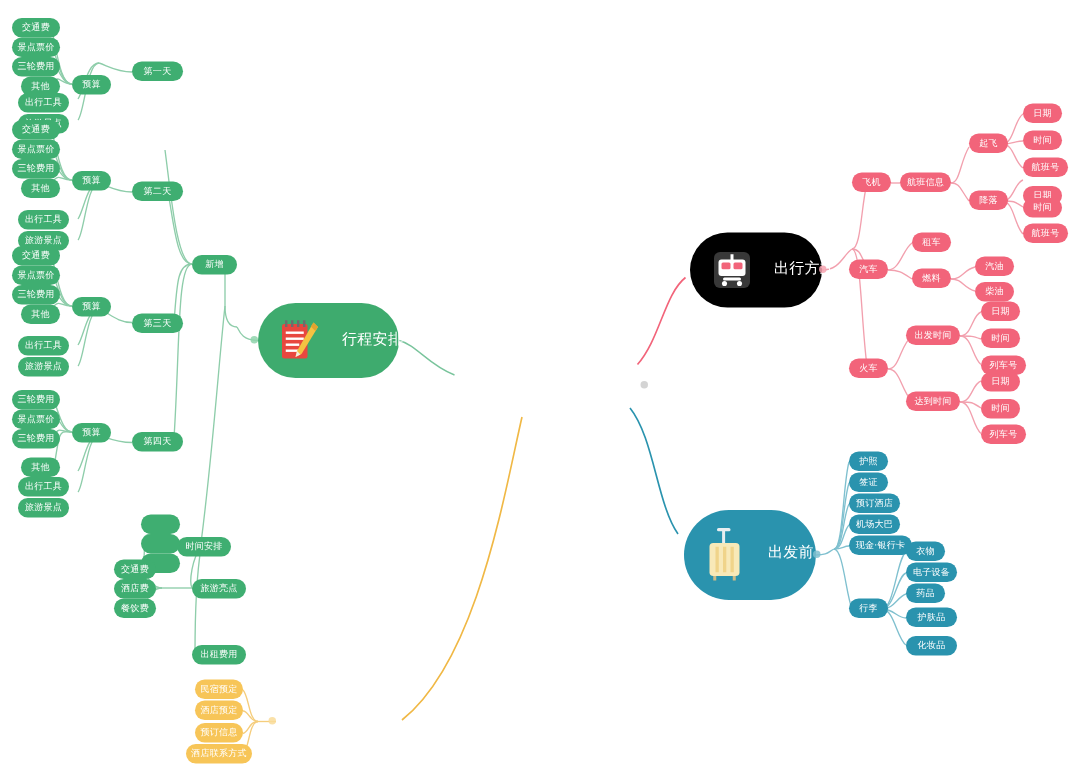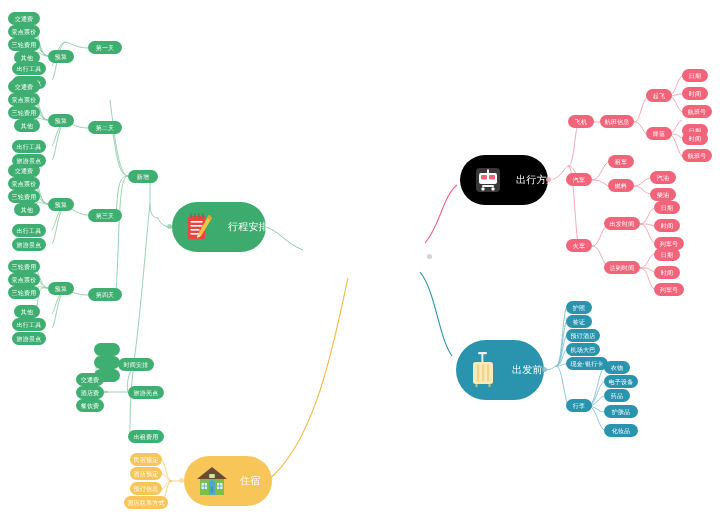--- a/index.html
+++ b/index.html
@@ -463,21 +463,21 @@
   <div class="node pill pink" style="left:654px; top:248px; width:26px;">
     <span>日期</span>
   </div>
   <div class="node pill pink" style="left:654px; top:266px; width:26px;">
     <span>时间</span>
   </div>
   <div class="node pill pink" style="left:654px; top:283px; width:30px;">
     <span>列车号</span>
   </div>
 
-  <div class="node topic blue" style="left:456px; top:340px; width:88px; height:60px; border-radius:30px;">
+  <div class="node topic blue" style="left:456px; top:340px; width:88px; height:60px; border-radius:30px;font-family:Liberation Mono, monospace;">
     <span class="icon-wrap">
       <svg width="36" height="40" viewBox="0 0 36 40">
         <rect x="15.4" y="3" width="2" height="10" fill="#e8eef0"></rect>
         <rect x="12" y="2" width="9" height="2.2" rx="1" fill="#e8eef0"></rect>
         <rect x="7" y="12" width="20" height="22" rx="2.5" fill="#f8e9b8"></rect>
         <rect x="11" y="14.5" width="2.2" height="17" fill="#f0d48a"></rect>
         <rect x="16" y="14.5" width="2.2" height="17" fill="#f0d48a"></rect>
         <rect x="21" y="14.5" width="2.2" height="17" fill="#f0d48a"></rect>
         <rect x="9.5" y="34" width="2" height="3" fill="#cbbb86"></rect>
         <rect x="22.5" y="34" width="2" height="3" fill="#cbbb86"></rect>
@@ -515,39 +515,20 @@
   <div class="node pill blue" style="left:604px; top:389px; width:26px;">
     <span>药品</span>
   </div>
   <div class="node pill blue" style="left:604px; top:405px; width:34px;">
     <span>护肤品</span>
   </div>
   <div class="node pill blue" style="left:604px; top:424px; width:34px;">
     <span>化妆品</span>
   </div>
 
-  <div class="node topic yellow" style="left:184px; top:456px; width:88px; height:50px;">
-    <span class="icon-wrap">
-      <svg width="36" height="34" viewBox="0 0 36 34">
-        <path d="M18 3 L33 15 L3 15 Z" fill="#6b4a36"></path>
-        <rect x="6" y="15" width="24" height="16" fill="#7cc04a"></rect>
-        <rect x="15.2" y="10" width="5.6" height="4" rx="0.6" fill="#cfe8a0"></rect>
-        <path d="M15 19 h6 a3 3 0 0 1 0 0 v12 h-6 z" fill="#4ea8c9"></path>
-        <path d="M15 19 a3 3 0 0 1 6 0 z" fill="#4ea8c9"></path>
-        <rect x="17.6" y="23" width="0.9" height="5" fill="#2d7f9c"></rect>
-        <rect x="7.5" y="19" width="5.5" height="6" rx="0.8" fill="#eaf3fa"></rect>
-        <rect x="23" y="19" width="5.5" height="6" rx="0.8" fill="#eaf3fa"></rect>
-        <rect x="9.9" y="19" width="0.8" height="6" fill="#4ea8c9"></rect>
-        <rect x="25.4" y="19" width="0.8" height="6" fill="#4ea8c9"></rect>
-        <rect x="7.5" y="21.6" width="5.5" height="0.8" fill="#4ea8c9"></rect>
-        <rect x="23" y="21.6" width="5.5" height="0.8" fill="#4ea8c9"></rect>
-      </svg>
-    </span>
-    <span style="margin-left:8px;">住宿</span>
-  </div>
   <div class="dot yellow" style="left:179px; top:478px;"></div>
 
   <div class="node pill yellow" style="left:130px; top:453px; width:32px;">
     <span>民宿预定</span>
   </div>
   <div class="node pill yellow" style="left:130px; top:467px; width:32px;">
     <span>酒店预定</span>
   </div>
   <div class="node pill yellow" style="left:130px; top:482px; width:32px;">
     <span>预订信息</span>

